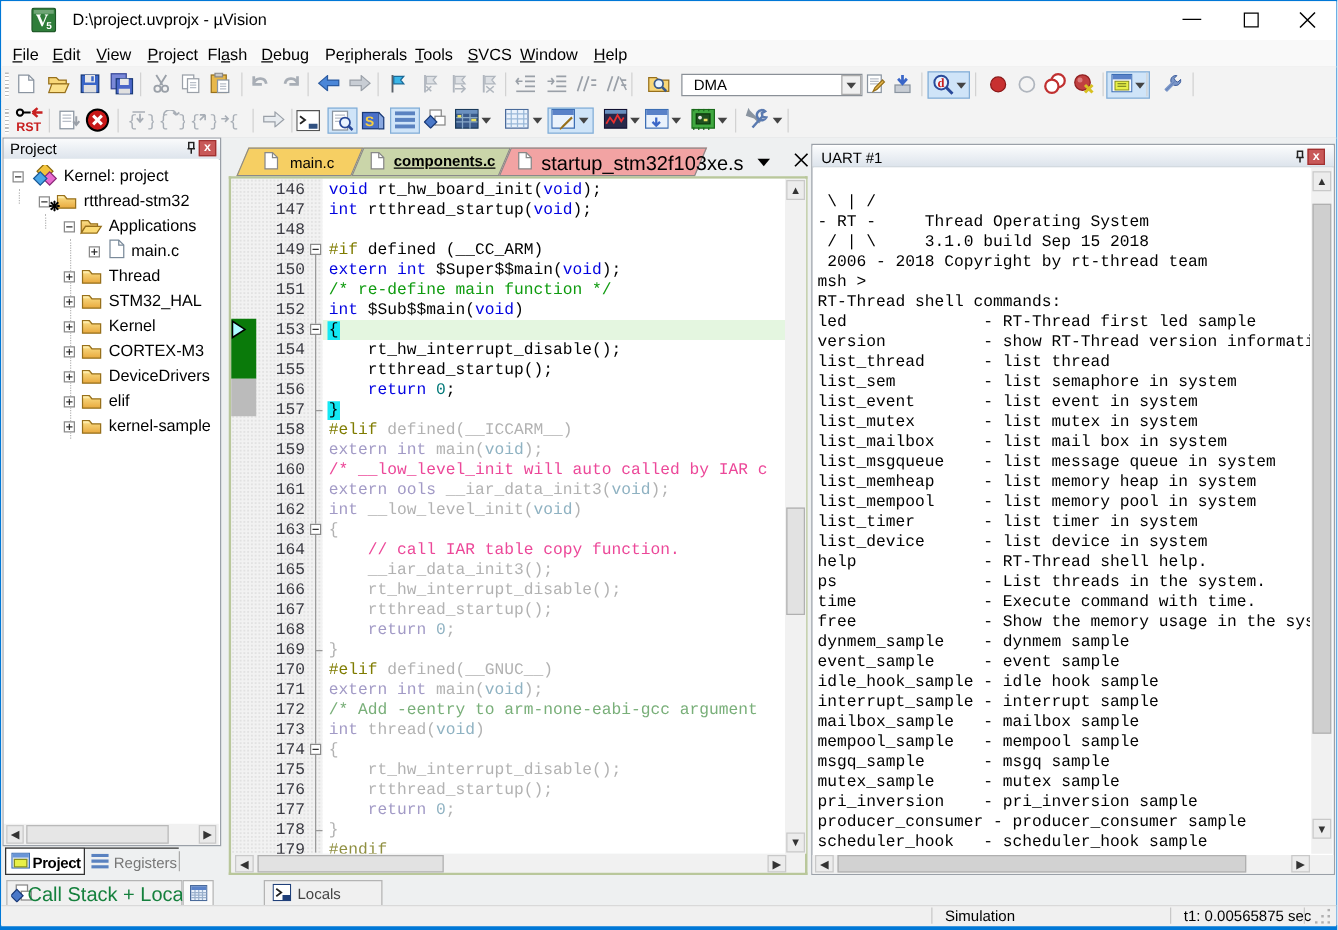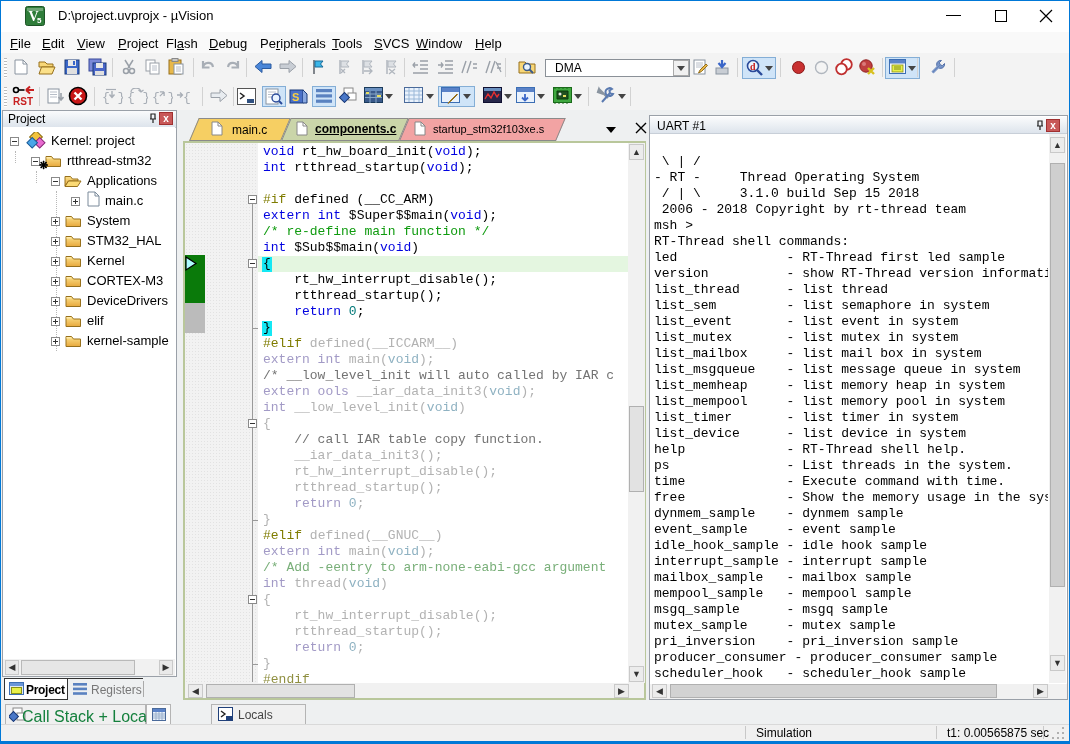--- a/index.html
+++ b/index.html
@@ -8,21 +8,21 @@
 pre{margin:0}
 
 .sbtrack{position:absolute;background:#f1f1f1;border:1px solid #e3e3e3;box-sizing:border-box}
 .sbthumb{position:absolute;background:#cdcdcd}
 .ebox{position:absolute;width:9px;height:9px;background:#fff;border:1px solid #8a8a8a;box-sizing:border-box}
 .ebox i{position:absolute;left:1px;top:3px;width:5px;height:1px;background:#333}
 .ebox b{position:absolute;left:3px;top:1px;width:1px;height:5px;background:#333}
 .trow{position:absolute;font-size:13px;color:#000}
 .tabp{position:absolute;top:118px;height:23px;transform:skewX(-23deg);transform-origin:bottom left;border:1px solid #8a8a8a;box-sizing:border-box}
 .kb{color:#0202e0}.cm{color:#0f9b0f}.pp{color:#7f7c00}.nu{color:#007878}
-.ik{color:#a29ac6}.ii{color:#b2b2b2}.ic{color:#737373}.gc{color:#79af79}.it{color:#8fb2c2}.ip{color:#8f8f40}
+.ik{color:#a29ac6}.ii{color:#b2b2b2}.ic{color:#ec4899}.gc{color:#79af79}.it{color:#8fb2c2}.ip{color:#8f8f40}
 .tsep{position:absolute;top:58px;width:1px;height:19px;background:#d2d2d2}
 .tsep2{position:absolute;top:87px;width:1px;height:19px;background:#d2d2d2}
 .grip{position:absolute;width:3px;height:20px;background:repeating-linear-gradient(#bbb 0 1px,#fff 1px 3px)}
 .hl{position:absolute;background:#cfe4f8;border:1px solid #84aed6;box-sizing:border-box}
 </style></head>
 <body>
 <svg width="0" height="0" style="position:absolute">
     <defs>
 <linearGradient id="gf" x1="0" y1="0" x2="0" y2="1">
 <stop offset="0" stop-color="#fbe089"></stop>
@@ -438,21 +438,21 @@
       </svg>
   <div class="trow" style="left:102px;top:66px">main.c</div>
 
   <span class="ebox" style="left:48px;top:90px">
         <b></b>
         <i></i>
       </span>
   <svg class="abs" style="left:62px;top:86px" width="18" height="15">
         <use href="#folder"></use>
       </svg>
-  <div class="trow" style="left:84px;top:86px">System</div>
+  <div class="trow" style="left:84px;top:86px">Thread</div>
   <span class="ebox" style="left:48px;top:110px">
         <b></b>
         <i></i>
       </span>
   <svg class="abs" style="left:62px;top:106px" width="18" height="15">
         <use href="#folder"></use>
       </svg>
   <div class="trow" style="left:84px;top:106px">STM32_HAL</div>
   <span class="ebox" style="left:48px;top:130px">
         <b></b>
@@ -512,21 +512,21 @@
 <div class="abs" style="left:232px;top:123px;font-size:12px;color:#000">main.c</div>
 <svg class="abs" style="left:296px;top:121px" width="12" height="15">
       <path d="M1,1 h6 l4,4 v9 h-10 z" fill="#fff" stroke="#888" stroke-width="1"></path>
       <path d="M7,1 v4 h4" fill="none" stroke="#888" stroke-width="1"></path>
     </svg>
 <div class="abs" style="left:315px;top:122px;font-size:12px;color:#000;font-weight:bold;text-decoration:underline">components.c</div>
 <svg class="abs" style="left:414px;top:121px" width="12" height="15">
       <path d="M1,1 h6 l4,4 v9 h-10 z" fill="#fff" stroke="#888" stroke-width="1"></path>
       <path d="M7,1 v4 h4" fill="none" stroke="#888" stroke-width="1"></path>
     </svg>
-<div class="abs" style="left:433px;top:123px;font-size:11px;color:#000">startup_stm32f103xe.s</div>
+<div class="abs" style="left:433px;top:123px;font-size:16px;color:#000">startup_stm32f103xe.s</div>
 <svg class="abs" style="left:605px;top:126px" width="12" height="8">
       <path d="M1,1 L6,7 L11,1 z" fill="#000"></path>
     </svg>
 <svg class="abs" style="left:635px;top:122px" width="12" height="12">
       <path d="M1,1 L11,11 M11,1 L1,11" stroke="#000" stroke-width="1.4"></path>
     </svg>
 
 <div class="abs" style="left:183px;top:141px;width:463px;height:2px;background:#b9c79b"></div>
 <div class="abs" style="left:183px;top:141px;width:2px;height:559px;background:#b9c79b"></div>
 <div class="abs" style="left:644px;top:141px;width:2px;height:559px;background:#b9c79b"></div>
@@ -573,20 +573,54 @@
 <span class="ii">}</span>
 <span class="ip">#endif</span></pre>
 </div>
 
 <div class="abs" style="left:185px;top:255px;width:20px;height:48px;background:#0a7a0a"></div>
 <div class="abs" style="left:185px;top:303px;width:20px;height:30px;background:#bbbbbb"></div>
 <svg class="abs" style="left:185px;top:256px" width="13" height="16">
       <path d="M1,1 L11,7.5 L1,14 z" fill="#aefcff" stroke="#000" stroke-width="1.2"></path>
     </svg>
 
+<pre class="abs" style="left:206px;top:144px;width:38px;text-align:right;font-family:'Liberation Mono',monospace;font-size:13px;line-height:16px;color:#3a3a42">146
+147
+148
+149
+150
+151
+152
+153
+154
+155
+156
+157
+158
+159
+160
+161
+162
+163
+164
+165
+166
+167
+168
+169
+170
+171
+172
+173
+174
+175
+176
+177
+178
+179</pre>
 
 <div class="abs" style="left:252px;top:200px;width:1px;height:482px;background:#9a9a9a"></div>
 <span class="ebox" style="left:248px;top:195px">
       <i></i>
     </span>
 <span class="ebox" style="left:248px;top:259px">
       <i></i>
     </span>
 <span class="ebox" style="left:248px;top:419px">
       <i></i>

